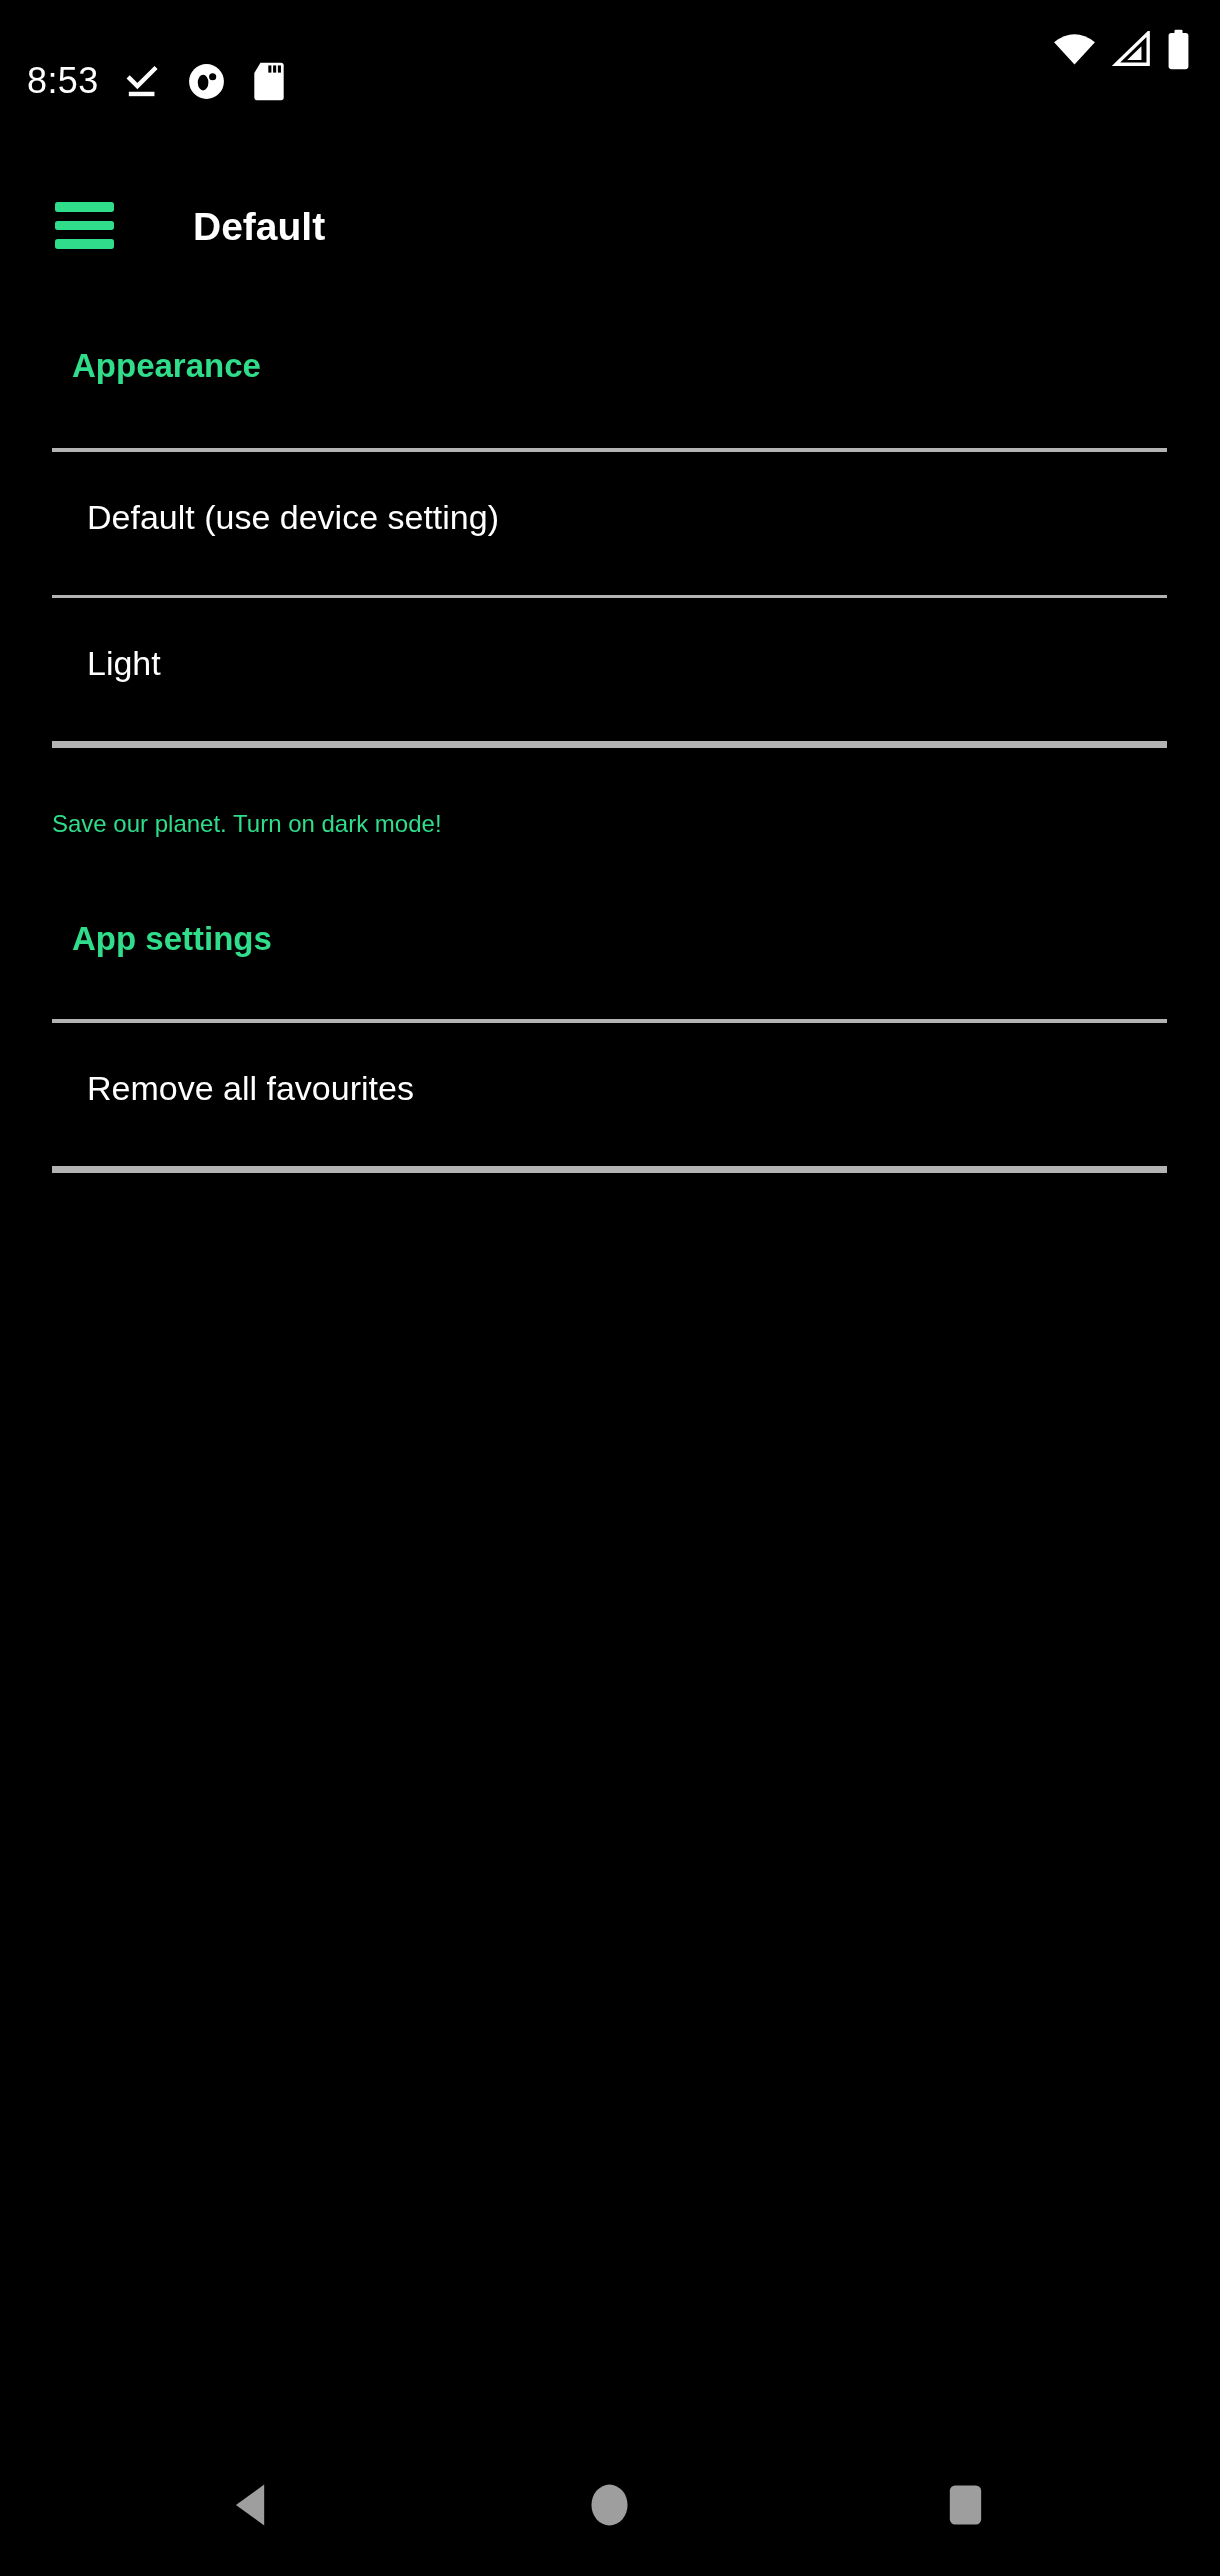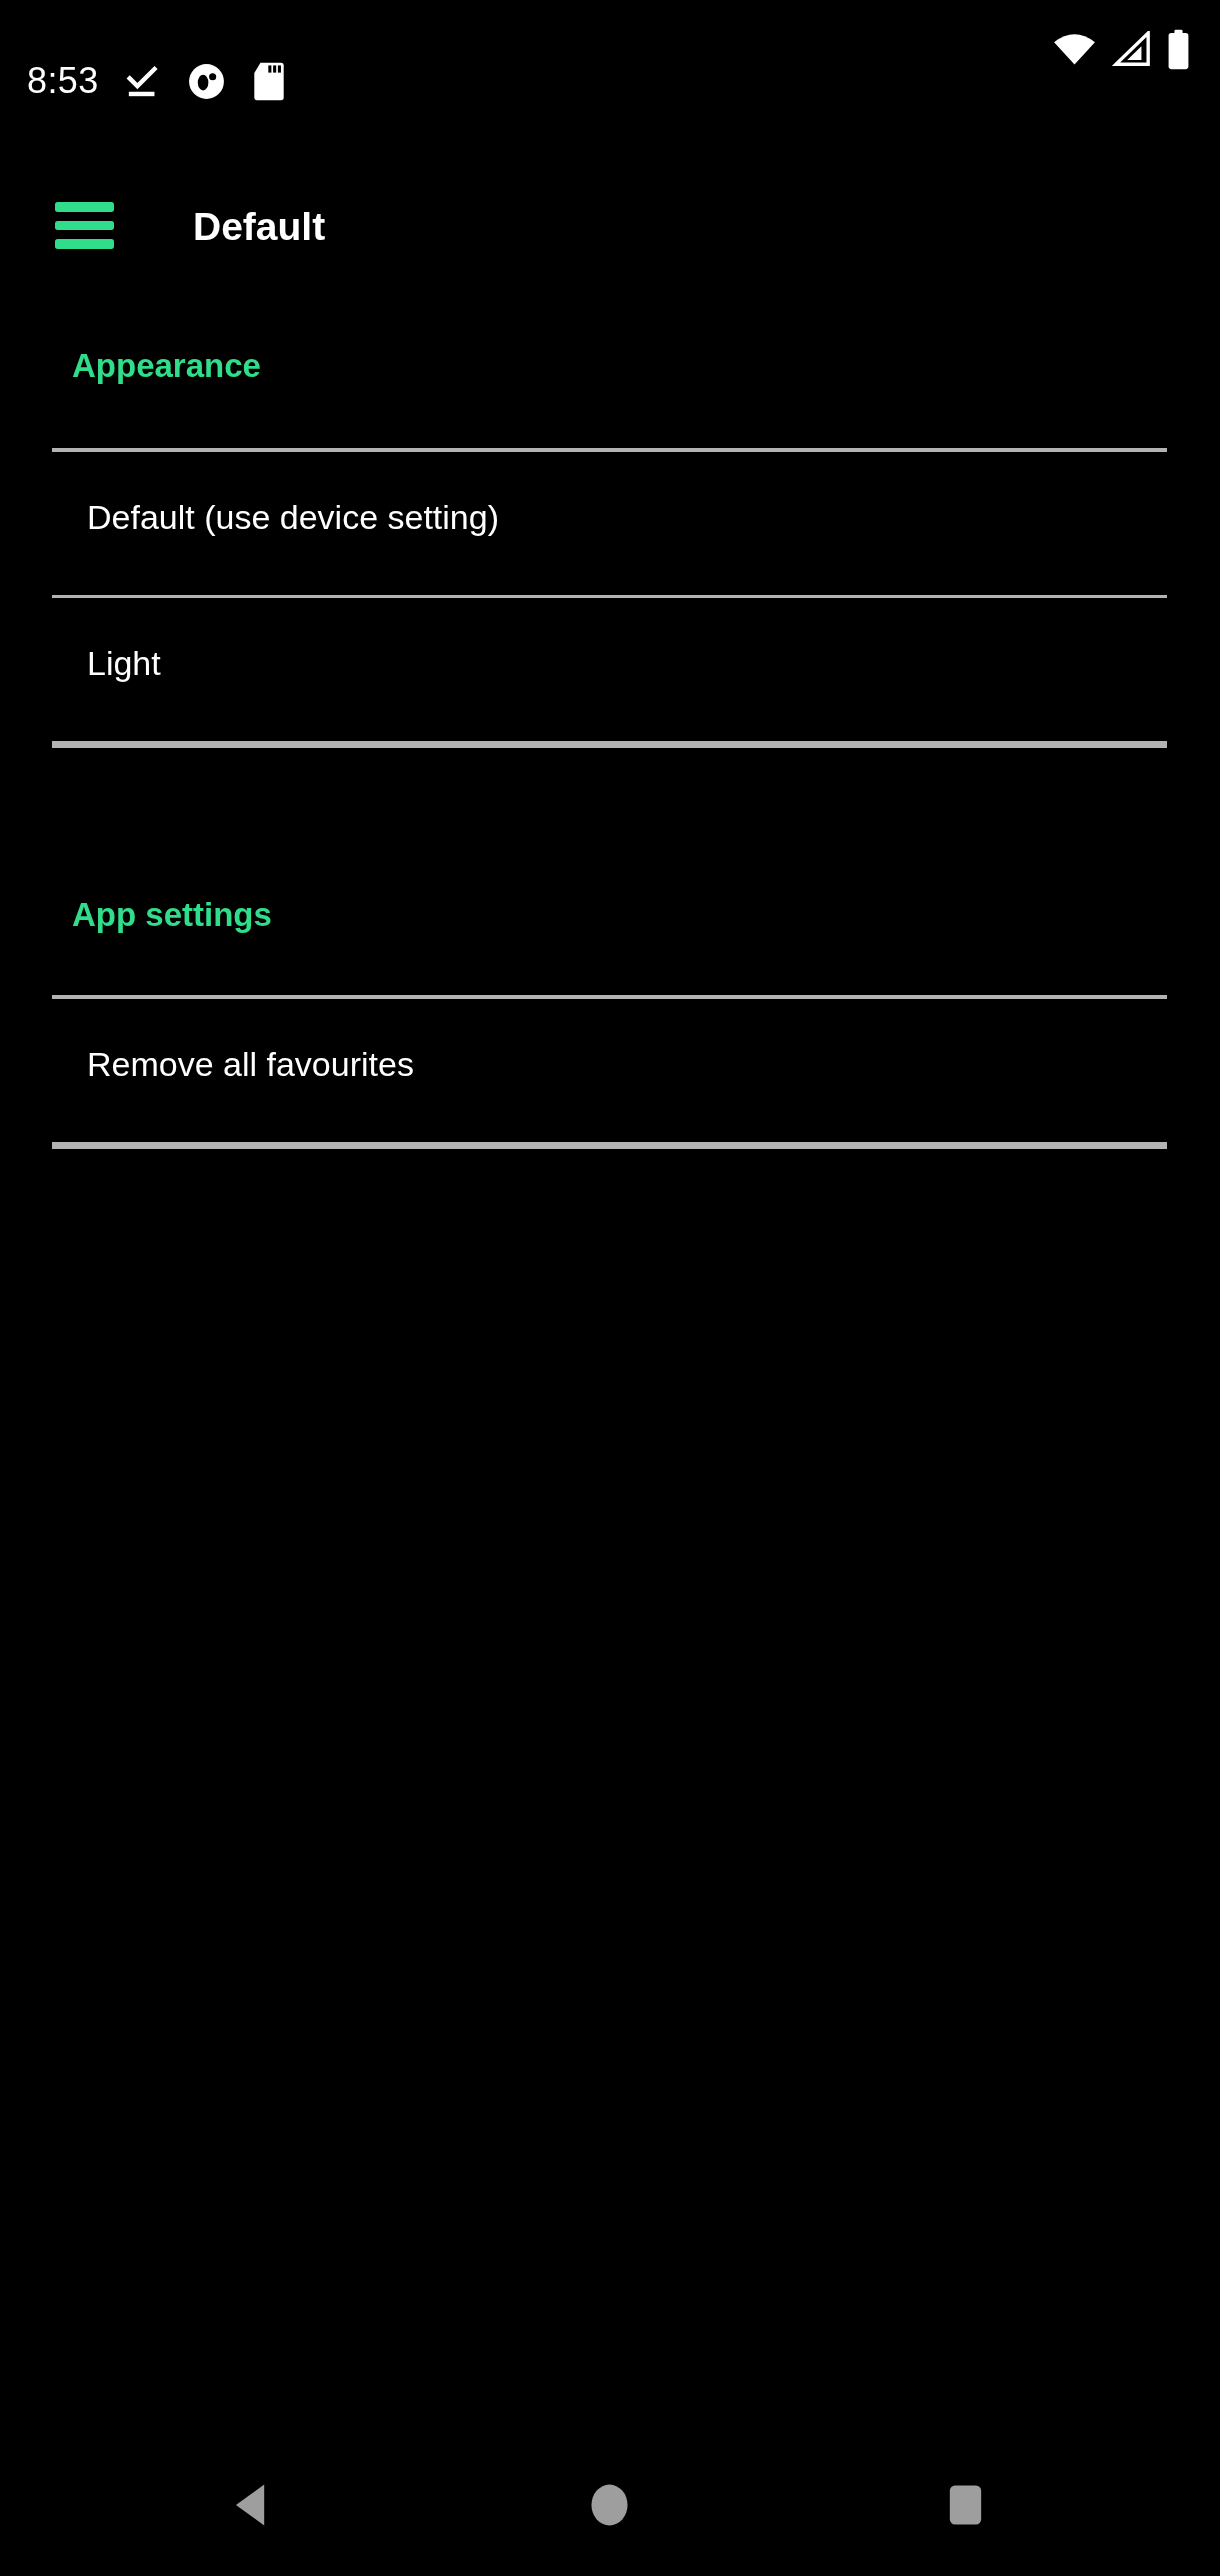--- a/index.html
+++ b/index.html
@@ -168,20 +168,21 @@
     <div class="divider"></div>
 
     <div class="list-row">
       <span class="row-label">Light</span>
     </div>
     <div class="divider"></div>
 
     <div class="divider"></div>
 
     <div style="height:64px"></div>
+    <div class="hint-text">Save our planet. Turn on dark mode!</div>
 
     <div style="height:86px"></div>
     <div class="section-header">App settings</div>
 
     <div style="height:64px"></div>
     <div class="divider"></div>
 
     <div class="list-row">
       <span class="row-label">Remove all favourites</span>
     </div>

